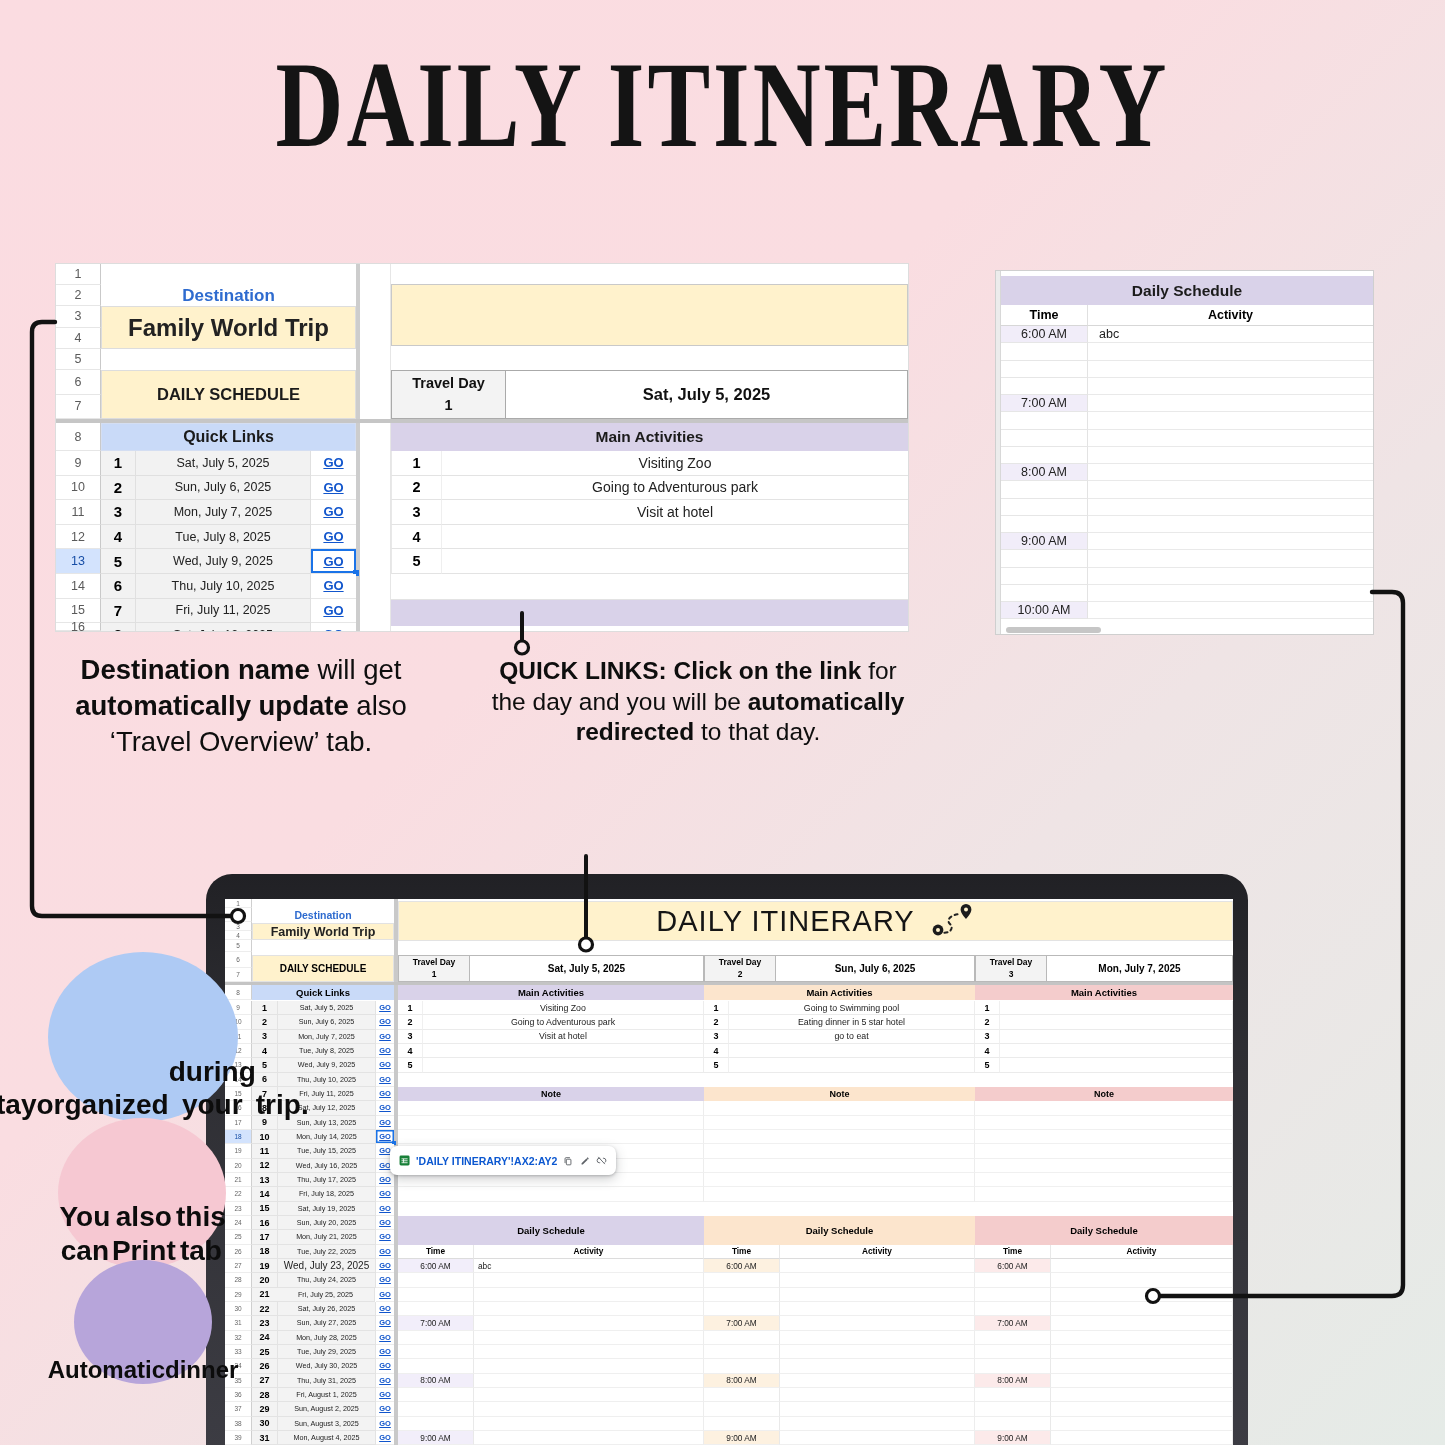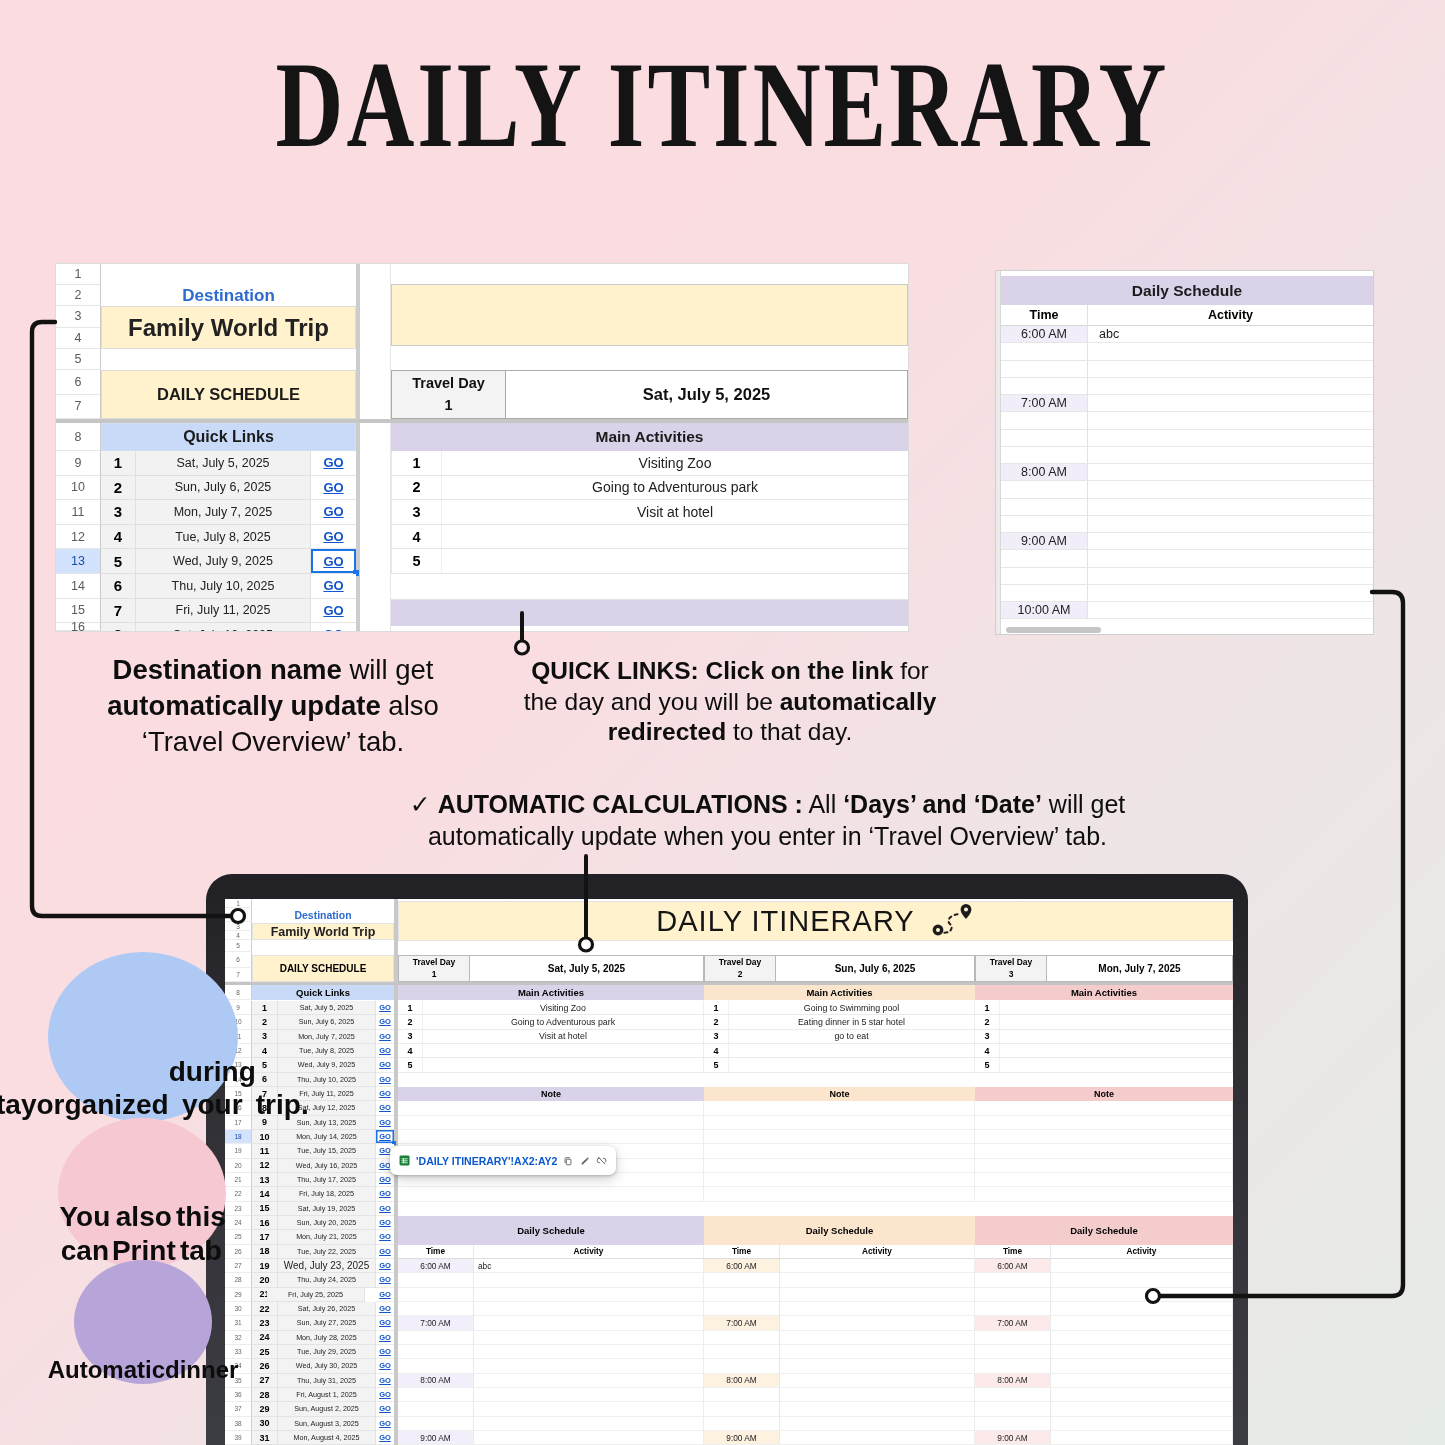--- a/index.html
+++ b/index.html
@@ -46,21 +46,21 @@
   #rp-activity{left:92px;top:34px;width:285px;height:21px;font-weight:700;font-size:12.5px;border-bottom:1px solid #d7d7d7;}
   #rp-scroll{left:10px;top:356px;width:95px;height:6px;background:#c6c6c6;border-radius:3px;}
   
   .tooltip{position:absolute;background:#fff;display:flex;align-items:center;
     box-shadow:0 1px 3px rgba(60,64,67,.3),0 4px 12px rgba(60,64,67,.25);z-index:48;}
   #tooltip1{left:345px;top:574px;width:338px;height:40px;border-radius:10px;padding:0 14px;gap:11px;}
   #tooltip1 .range{flex:1;color:#0b57d0;font-size:15.5px;font-weight:600;white-space:nowrap;}
   #tooltip2{left:390px;top:1146px;width:208px;height:29px;border-radius:7px;padding:0 9px;gap:6px;}
   #tooltip2 .range{flex:1;color:#0b57d0;font-size:10.5px;font-weight:600;white-space:nowrap;}
   
-  .note{position:absolute;text-align:center;color:#0e0e0e;font-weight:500;z-index:6;padding-left:32px;}
+  .note{position:absolute;text-align:center;color:#0e0e0e;font-weight:500;z-index:6;}
   .note b{font-weight:800;}
   
   #laptop{position:absolute;left:206px;top:874px;width:1042px;height:575px;
     background:linear-gradient(180deg,#212125 0%,#2e2e33 30%,#3c3c43 100%);
     border-radius:26px 26px 0 0;z-index:20;}
   #screen{position:absolute;left:19px;top:25px;width:1008px;height:550px;background:#fff;overflow:hidden;}
   #lp-dest-label{left:27px;top:9px;width:142px;height:14px;font-size:10.5px;font-weight:700;color:#2e6bcf;}
   #lp-dest-value{left:27px;top:24px;width:142px;height:17px;background:#fff2cc;border:1px solid #e2e2e2;
     font-size:12.5px;font-weight:600;color:#222;}
   #lp-banner{left:173px;top:2px;width:835px;height:40px;background:#fff2cc;border:1px solid #e3e3e3;gap:14px;}
@@ -207,21 +207,20 @@
       <div style="position: absolute; box-sizing: border-box; display: flex; align-items: center; justify-content: center; left: 5px; top: 296.5px; width: 87px; height: 17.25px; background: rgb(255, 255, 255); border-right: 1px solid rgb(227, 227, 227); border-bottom: 1px solid rgb(230, 230, 230); font-size: 12.5px; color: rgb(34, 34, 34);"></div>
       <div style="position: absolute; box-sizing: border-box; display: flex; align-items: center; left: 92px; top: 296.5px; width: 285px; height: 17.25px; border-bottom: 1px solid rgb(233, 233, 233); justify-content: flex-start; padding-left: 11px; font-size: 12.5px; color: rgb(34, 34, 34);"></div>
       <div style="position: absolute; box-sizing: border-box; display: flex; align-items: center; justify-content: center; left: 5px; top: 313.75px; width: 87px; height: 17.25px; background: rgb(255, 255, 255); border-right: 1px solid rgb(227, 227, 227); border-bottom: 1px solid rgb(230, 230, 230); font-size: 12.5px; color: rgb(34, 34, 34);"></div>
       <div style="position: absolute; box-sizing: border-box; display: flex; align-items: center; left: 92px; top: 313.75px; width: 285px; height: 17.25px; border-bottom: 1px solid rgb(233, 233, 233); justify-content: flex-start; padding-left: 11px; font-size: 12.5px; color: rgb(34, 34, 34);"></div>
       <div style="position: absolute; box-sizing: border-box; display: flex; align-items: center; justify-content: center; left: 5px; top: 331px; width: 87px; height: 17.25px; background: rgb(241, 237, 249); border-right: 1px solid rgb(227, 227, 227); border-bottom: 1px solid rgb(230, 230, 230); font-size: 12.5px; color: rgb(34, 34, 34);">10:00 AM</div>
       <div style="position: absolute; box-sizing: border-box; display: flex; align-items: center; left: 92px; top: 331px; width: 285px; height: 17.25px; border-bottom: 1px solid rgb(233, 233, 233); justify-content: flex-start; padding-left: 11px; font-size: 12.5px; color: rgb(34, 34, 34);"></div>
     </div>
 
   <div class="note" id="note-dest" style="left:35px;top:652px;width:412px;font-size:27.5px;line-height:36px;"><span><b>Destination name</b></span><span> will get</span><br><span><b>automatically update</b></span><span> also</span><br><span>‘Travel Overview’ tab.</span></div>
   <div class="note" id="note-quick" style="left:448px;top:656px;width:500px;font-size:24.5px;line-height:30.5px;"><span><b>QUICK LINKS: Click on the link</b></span><span> for</span><br><span>the day and you will be </span><span><b>automatically</b></span><br><span><b>redirected</b></span><span> to that day.</span></div>
-  <div class="note" id="note-auto" style="left:308px;top:788px;width:855px;font-size:25px;line-height:32px;"><span>✓ </span><span><b>AUTOMATIC CALCULATIONS :</b></span><span> All </span><span><b>‘Days’ and ‘Date’</b></span><span> will get</span><br><span>automatically update when you enter in ‘Travel Overview’ tab.</span></div>
 
   <div id="laptop">
     <div id="screen">
       <div class="cell" id="lp-dest-label">Destination</div>
       <div class="cell" id="lp-dest-value">Family World Trip</div>
       <div class="cell" id="lp-banner">
         <span id="lp-banner-title">DAILY ITINERARY</span>
         <svg width="46" height="40" viewBox="0 0 46 40">
           <path d="M9 30 C 19 35, 26 28, 21 23 C 16 18, 24 13, 32 13" fill="none" stroke="#222" stroke-width="2" stroke-dasharray="3 3.6" stroke-linecap="round"></path>
           <circle cx="9" cy="29" r="5.4" fill="#1c1c1c"></circle>
@@ -368,21 +367,21 @@
         <div style="position: absolute; box-sizing: border-box; display: flex; align-items: center; justify-content: center; left: 53px; top: 359.94px; width: 98px; height: 14.33px; background: rgb(243, 243, 243); border-right: 1px solid rgb(227, 227, 227); border-bottom: 1px solid rgb(227, 227, 227); font-size: 10px; color: rgb(34, 34, 34);">Wed, July 23, 2025</div>
         <div style="position: absolute; box-sizing: border-box; display: flex; align-items: center; justify-content: center; left: 151px; top: 359.94px; width: 18px; height: 14.33px; background: rgb(255, 255, 255); border-bottom: 1px solid rgb(236, 236, 236); font-size: 7.5px;">
           <span class="golink">GO</span>
         </div>
         <div style="position: absolute; box-sizing: border-box; display: flex; align-items: center; justify-content: center; left: 27px; top: 374.27px; width: 26px; height: 14.33px; background: rgb(243, 243, 243); border-right: 1px solid rgb(227, 227, 227); border-bottom: 1px solid rgb(227, 227, 227); font-size: 9px; font-weight: 700;">20</div>
         <div style="position: absolute; box-sizing: border-box; display: flex; align-items: center; justify-content: center; left: 53px; top: 374.27px; width: 98px; height: 14.33px; background: rgb(243, 243, 243); border-right: 1px solid rgb(227, 227, 227); border-bottom: 1px solid rgb(227, 227, 227); font-size: 7.2px; color: rgb(34, 34, 34);">Thu, July 24, 2025</div>
         <div style="position: absolute; box-sizing: border-box; display: flex; align-items: center; justify-content: center; left: 151px; top: 374.27px; width: 18px; height: 14.33px; background: rgb(255, 255, 255); border-bottom: 1px solid rgb(236, 236, 236); font-size: 7.5px;">
           <span class="golink">GO</span>
         </div>
         <div style="position: absolute; box-sizing: border-box; display: flex; align-items: center; justify-content: center; left: 27px; top: 388.6px; width: 26px; height: 14.33px; background: rgb(243, 243, 243); border-right: 1px solid rgb(227, 227, 227); border-bottom: 1px solid rgb(227, 227, 227); font-size: 9px; font-weight: 700;">21</div>
-        <div style="position: absolute; box-sizing: border-box; display: flex; align-items: center; justify-content: center; left: 42px; top: 388.6px; width: 98px; height: 14.33px; background: rgb(243, 243, 243); border-right: 1px solid rgb(227, 227, 227); border-bottom: 1px solid rgb(227, 227, 227); font-size: 7.2px; color: rgb(34, 34, 34);">Fri, July 25, 2025</div>
+        <div style="position: absolute; box-sizing: border-box; display: flex; align-items: center; justify-content: center; left: 52px; top: 388.6px; width: 98px; height: 14.33px; background: rgb(243, 243, 243); border-right: 1px solid rgb(227, 227, 227); border-bottom: 1px solid rgb(227, 227, 227); font-size: 7.2px; color: rgb(34, 34, 34);">Fri, July 25, 2025</div>
         <div style="position: absolute; box-sizing: border-box; display: flex; align-items: center; justify-content: center; left: 151px; top: 388.6px; width: 18px; height: 14.33px; background: rgb(255, 255, 255); border-bottom: 1px solid rgb(236, 236, 236); font-size: 7.5px;">
           <span class="golink">GO</span>
         </div>
         <div style="position: absolute; box-sizing: border-box; display: flex; align-items: center; justify-content: center; left: 27px; top: 402.93px; width: 26px; height: 14.33px; background: rgb(243, 243, 243); border-right: 1px solid rgb(227, 227, 227); border-bottom: 1px solid rgb(227, 227, 227); font-size: 9px; font-weight: 700;">22</div>
         <div style="position: absolute; box-sizing: border-box; display: flex; align-items: center; justify-content: center; left: 53px; top: 402.93px; width: 98px; height: 14.33px; background: rgb(243, 243, 243); border-right: 1px solid rgb(227, 227, 227); border-bottom: 1px solid rgb(227, 227, 227); font-size: 7.2px; color: rgb(34, 34, 34);">Sat, July 26, 2025</div>
         <div style="position: absolute; box-sizing: border-box; display: flex; align-items: center; justify-content: center; left: 151px; top: 402.93px; width: 18px; height: 14.33px; background: rgb(255, 255, 255); border-bottom: 1px solid rgb(236, 236, 236); font-size: 7.5px;">
           <span class="golink">GO</span>
         </div>
         <div style="position: absolute; box-sizing: border-box; display: flex; align-items: center; justify-content: center; left: 27px; top: 417.26px; width: 26px; height: 14.33px; background: rgb(243, 243, 243); border-right: 1px solid rgb(227, 227, 227); border-bottom: 1px solid rgb(227, 227, 227); font-size: 9px; font-weight: 700;">23</div>
         <div style="position: absolute; box-sizing: border-box; display: flex; align-items: center; justify-content: center; left: 53px; top: 417.26px; width: 98px; height: 14.33px; background: rgb(243, 243, 243); border-right: 1px solid rgb(227, 227, 227); border-bottom: 1px solid rgb(227, 227, 227); font-size: 7.2px; color: rgb(34, 34, 34);">Sun, July 27, 2025</div>

